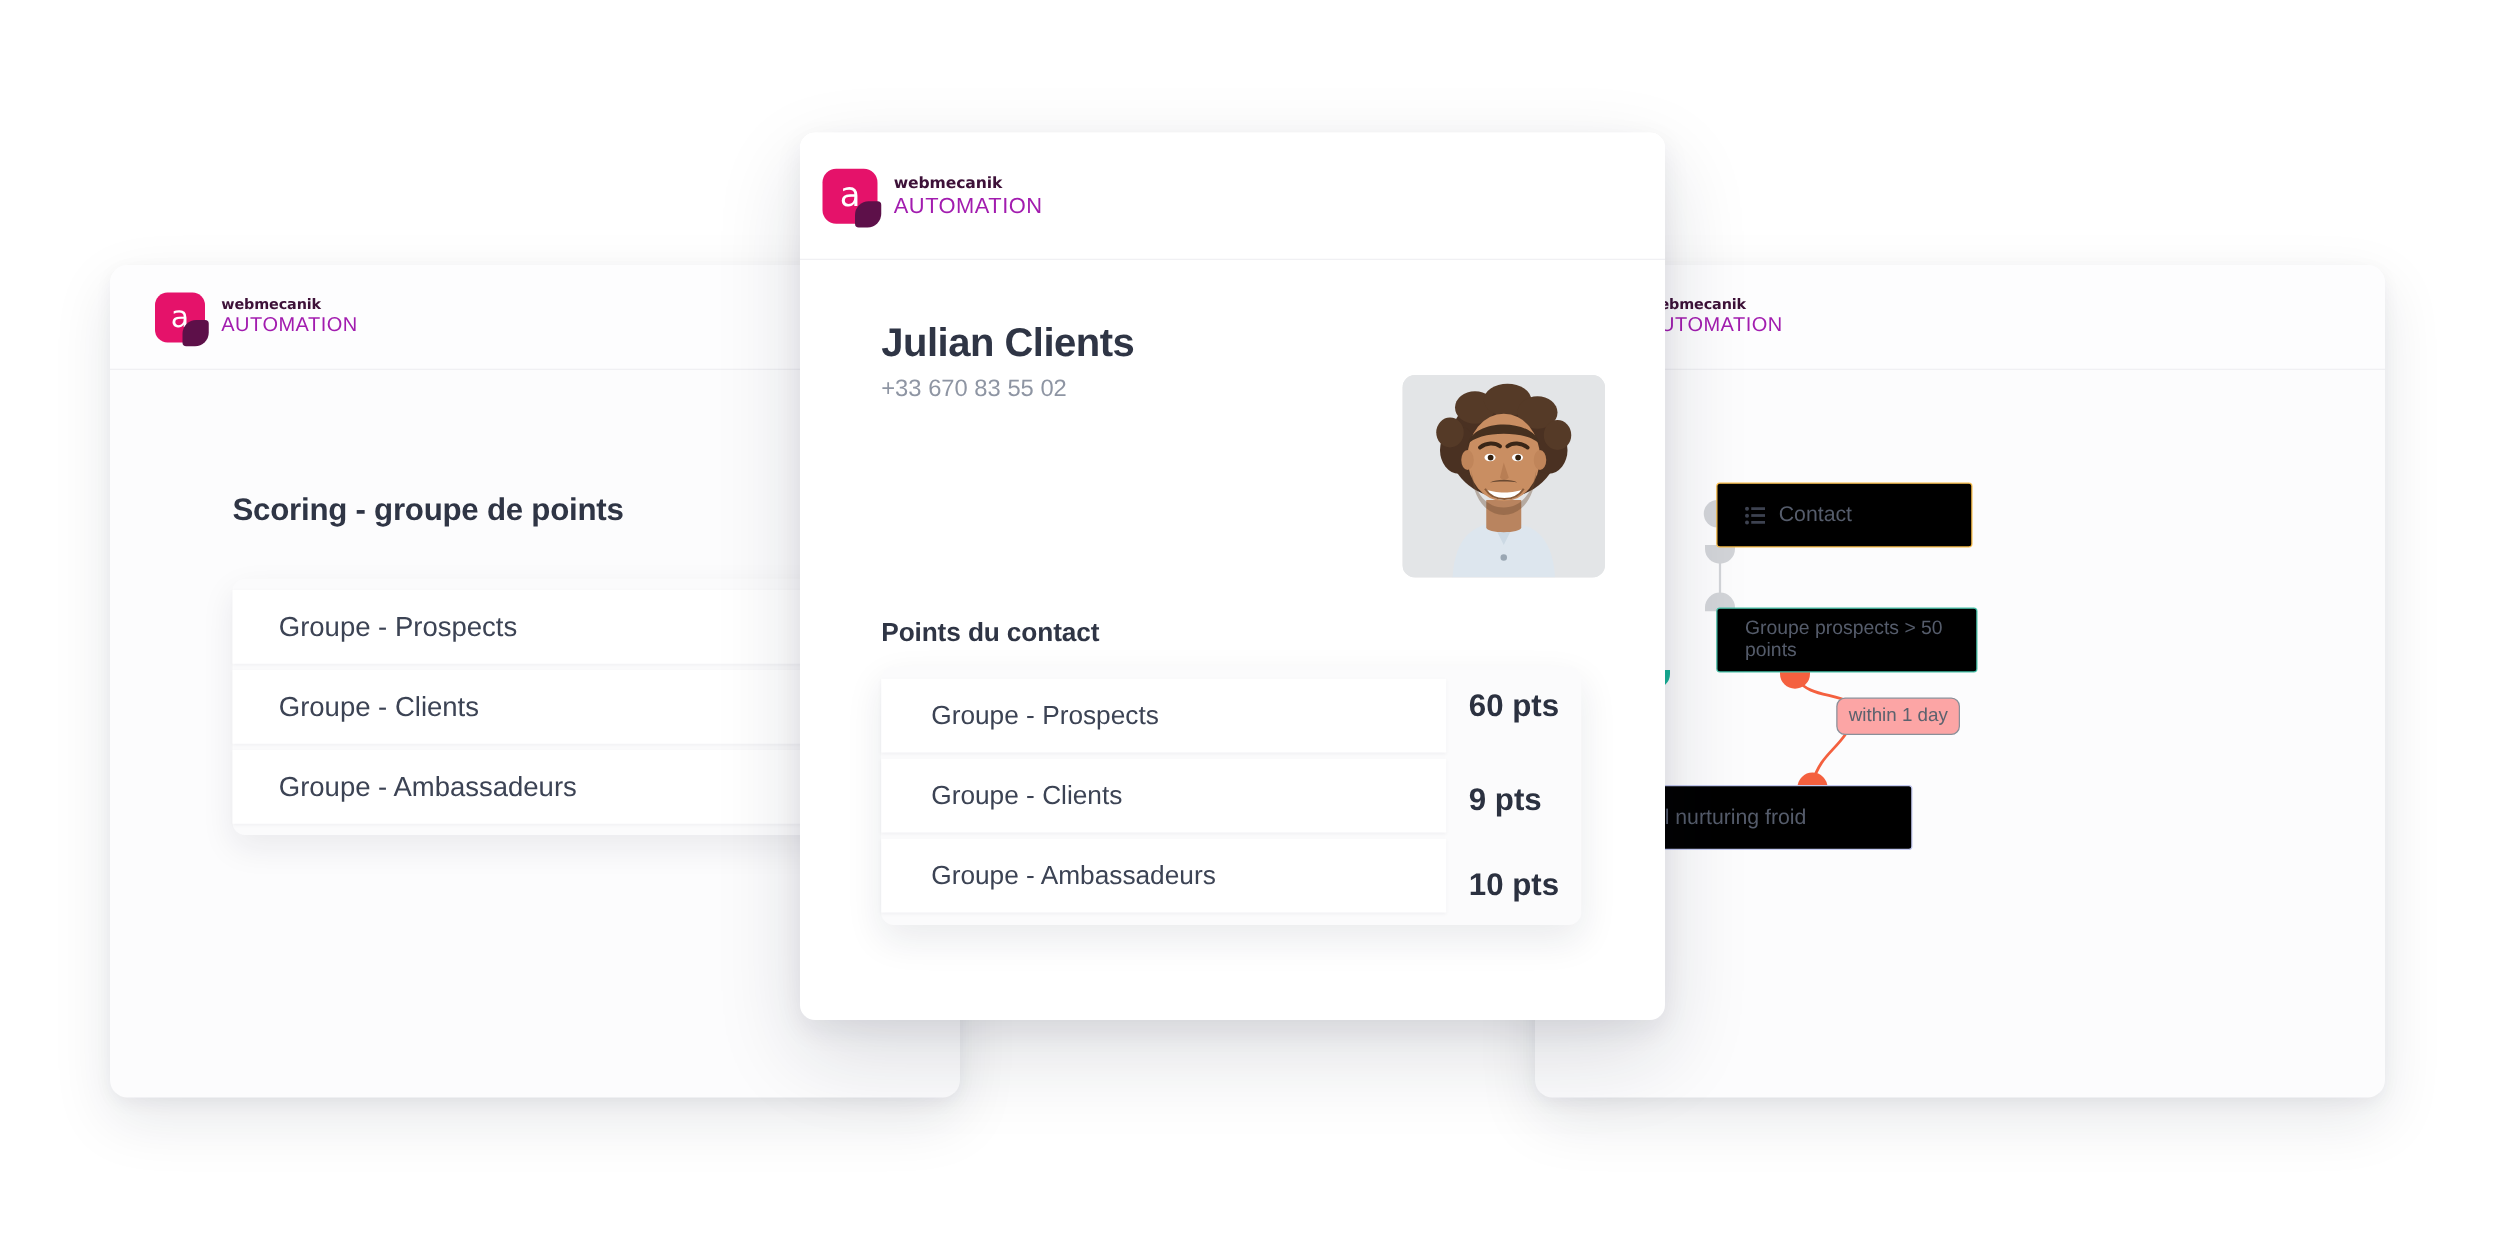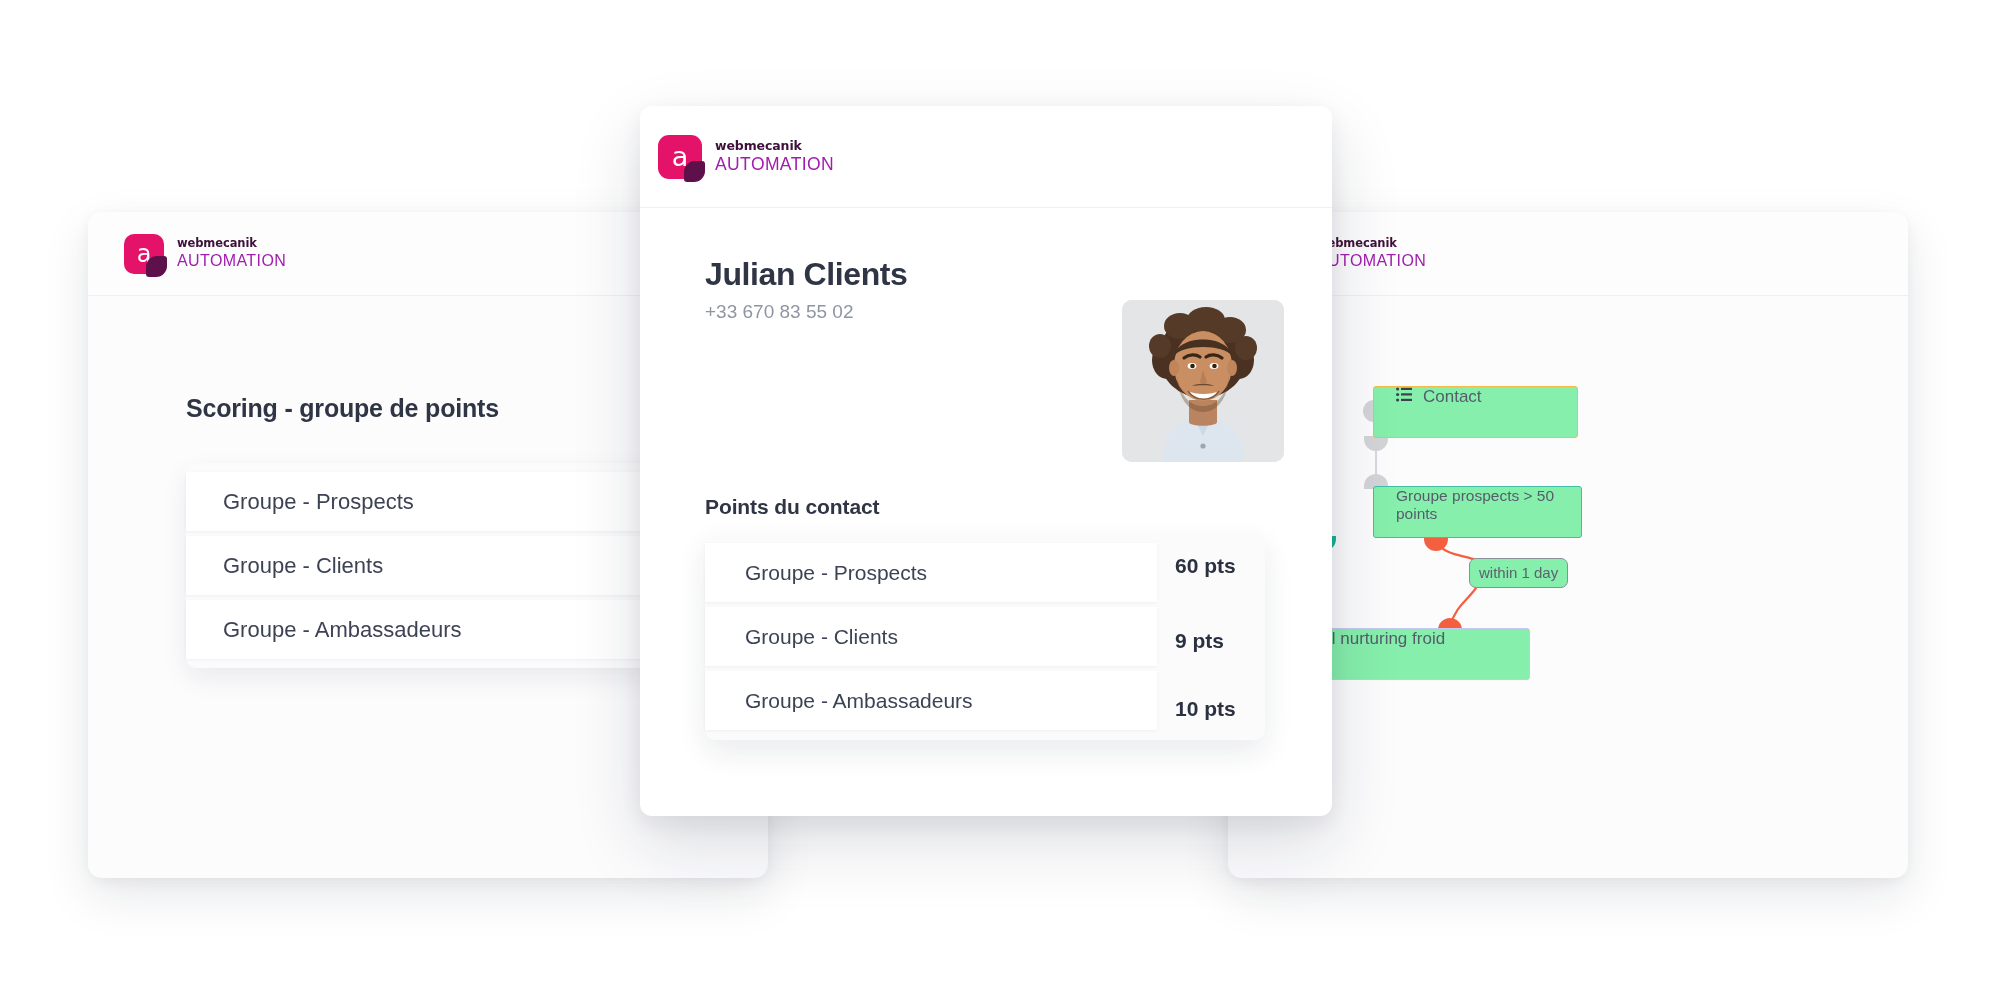--- a/index.html
+++ b/index.html
@@ -154,24 +154,24 @@
   }
   .flow svg.links {
     position: absolute;
     left: 0; top: 0;
     width: 100%;
     height: 100%;
     overflow: visible;
   }
   .node {
     position: absolute;
-    background: #86efac;
+    background: #000000;
     box-sizing: border-box;
     display: flex;
-    align-items: flex-start;
+    align-items: center;
     padding-left: 22px;
     font-size: 17px;
     color: #555c6b;
     z-index: 3;
   }
   .node.trigger {
     border: 1.6px solid #f5b945;
     border-radius: 3px;
   }
   .node.decision {
@@ -196,21 +196,21 @@
   }
   .handle.round { border-radius: 50%; }
   .handle.cap-down { border-radius: 0 0 20px 20px; }
   .handle.cap-up { border-radius: 20px 20px 0 0; }
   .handle.teal { background: #17b397; }
   .handle.coral { background: #f4603f; }
   .pill {
     position: absolute;
     border: 1.3px solid #8a8f99;
     border-radius: 7px;
-    background: #86efac;
+    background: #fca5a5;
     font-size: 15px;
     color: #5c626e;
     padding: 5px 9px 6px 9px;
     z-index: 4;
     white-space: nowrap;
   }
 
   
   #card-center {
     left: 640px;
@@ -308,21 +308,21 @@
     padding-left: 40px;
     box-sizing: border-box;
     box-shadow: 0 1px 3px rgba(24,28,50,0.05);
     font-size: 21px;
     color: #3c4354;
   }
   .points-row .value {
     flex: 1;
     text-align: left;
     padding-left: 18px;
-    font-size: 21px;
+    font-size: 25px;
     font-weight: bold;
     color: #2b3140;
     align-self: center;
   }
   .points-row.r1 .value { margin-top: -14px; }
   .points-row.r2 .value { margin-top:  8px; }
   .points-row.r3 .value { margin-top: 16px; }
 </style>
 </head>
 <body>

